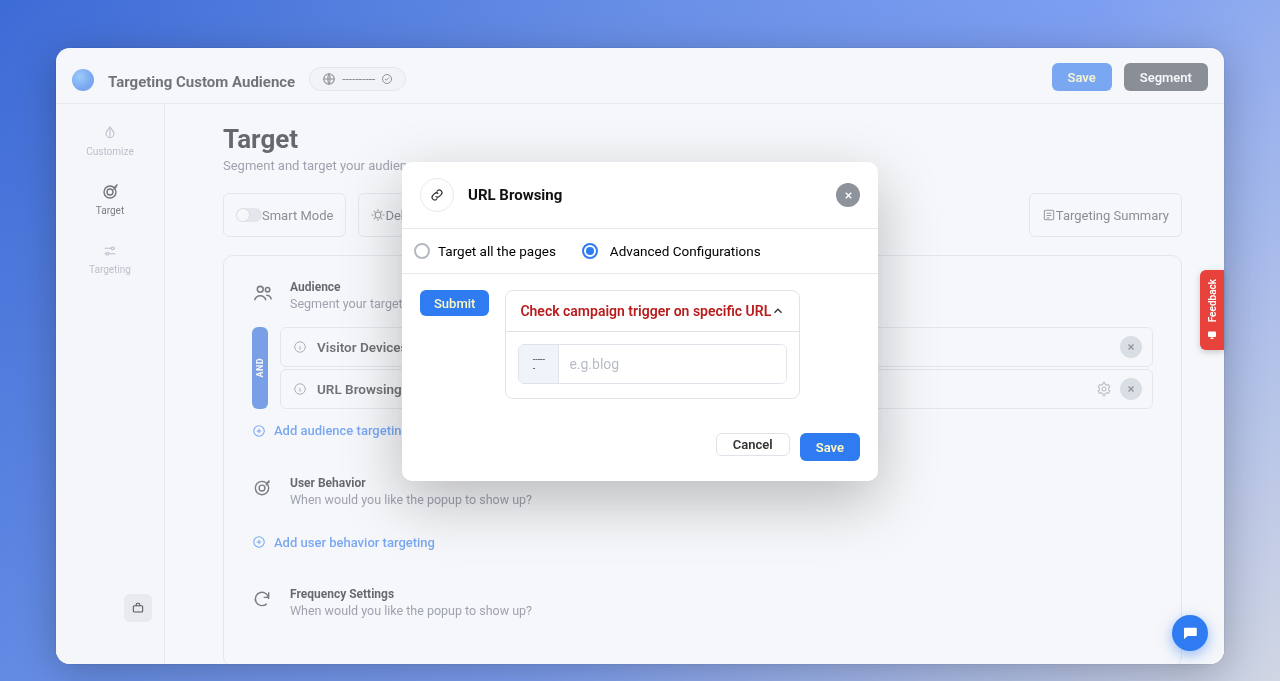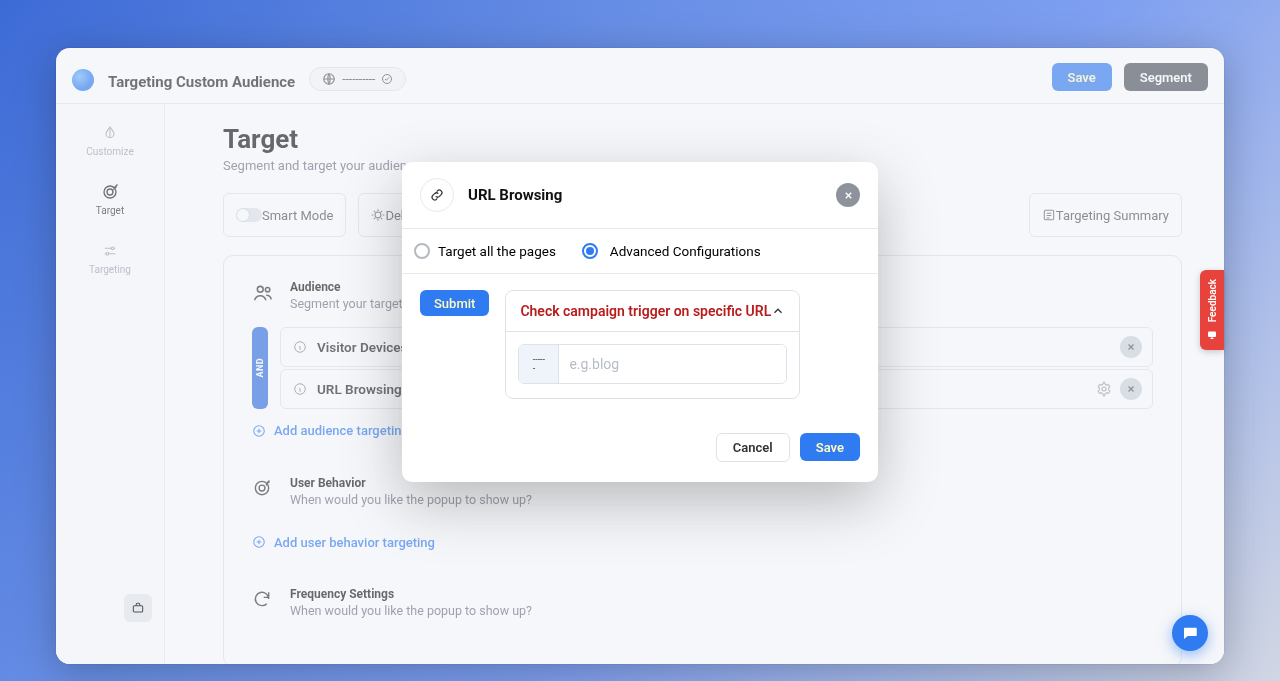--- a/index.html
+++ b/index.html
@@ -346,21 +346,21 @@
             <div class="urlbox">
               <div class="prefix">-----
 -</div>
               <input type="text" placeholder="e.g.blog" style="">
             </div>
           </div>
         </div>
       </div>
 
       <div class="modal-foot">
-        <button class="btn ghost" style="height:29px">Cancel</button>
+        <button class="btn ghost" style="height:23px">Cancel</button>
         <button class="btn primary" style="height:28px">Save</button>
       </div>
     </div>
   </div>
 
   <div class="float-briefcase">
     <svg viewBox="0 0 24 24" width="14" height="14" fill="none" stroke="#555" stroke-width="1.8">
         <rect x="4" y="8" width="16" height="11" rx="2"></rect>
         <path d="M9 8V6a2 2 0 012-2h2a2 2 0 012 2v2"></path>
       </svg>

